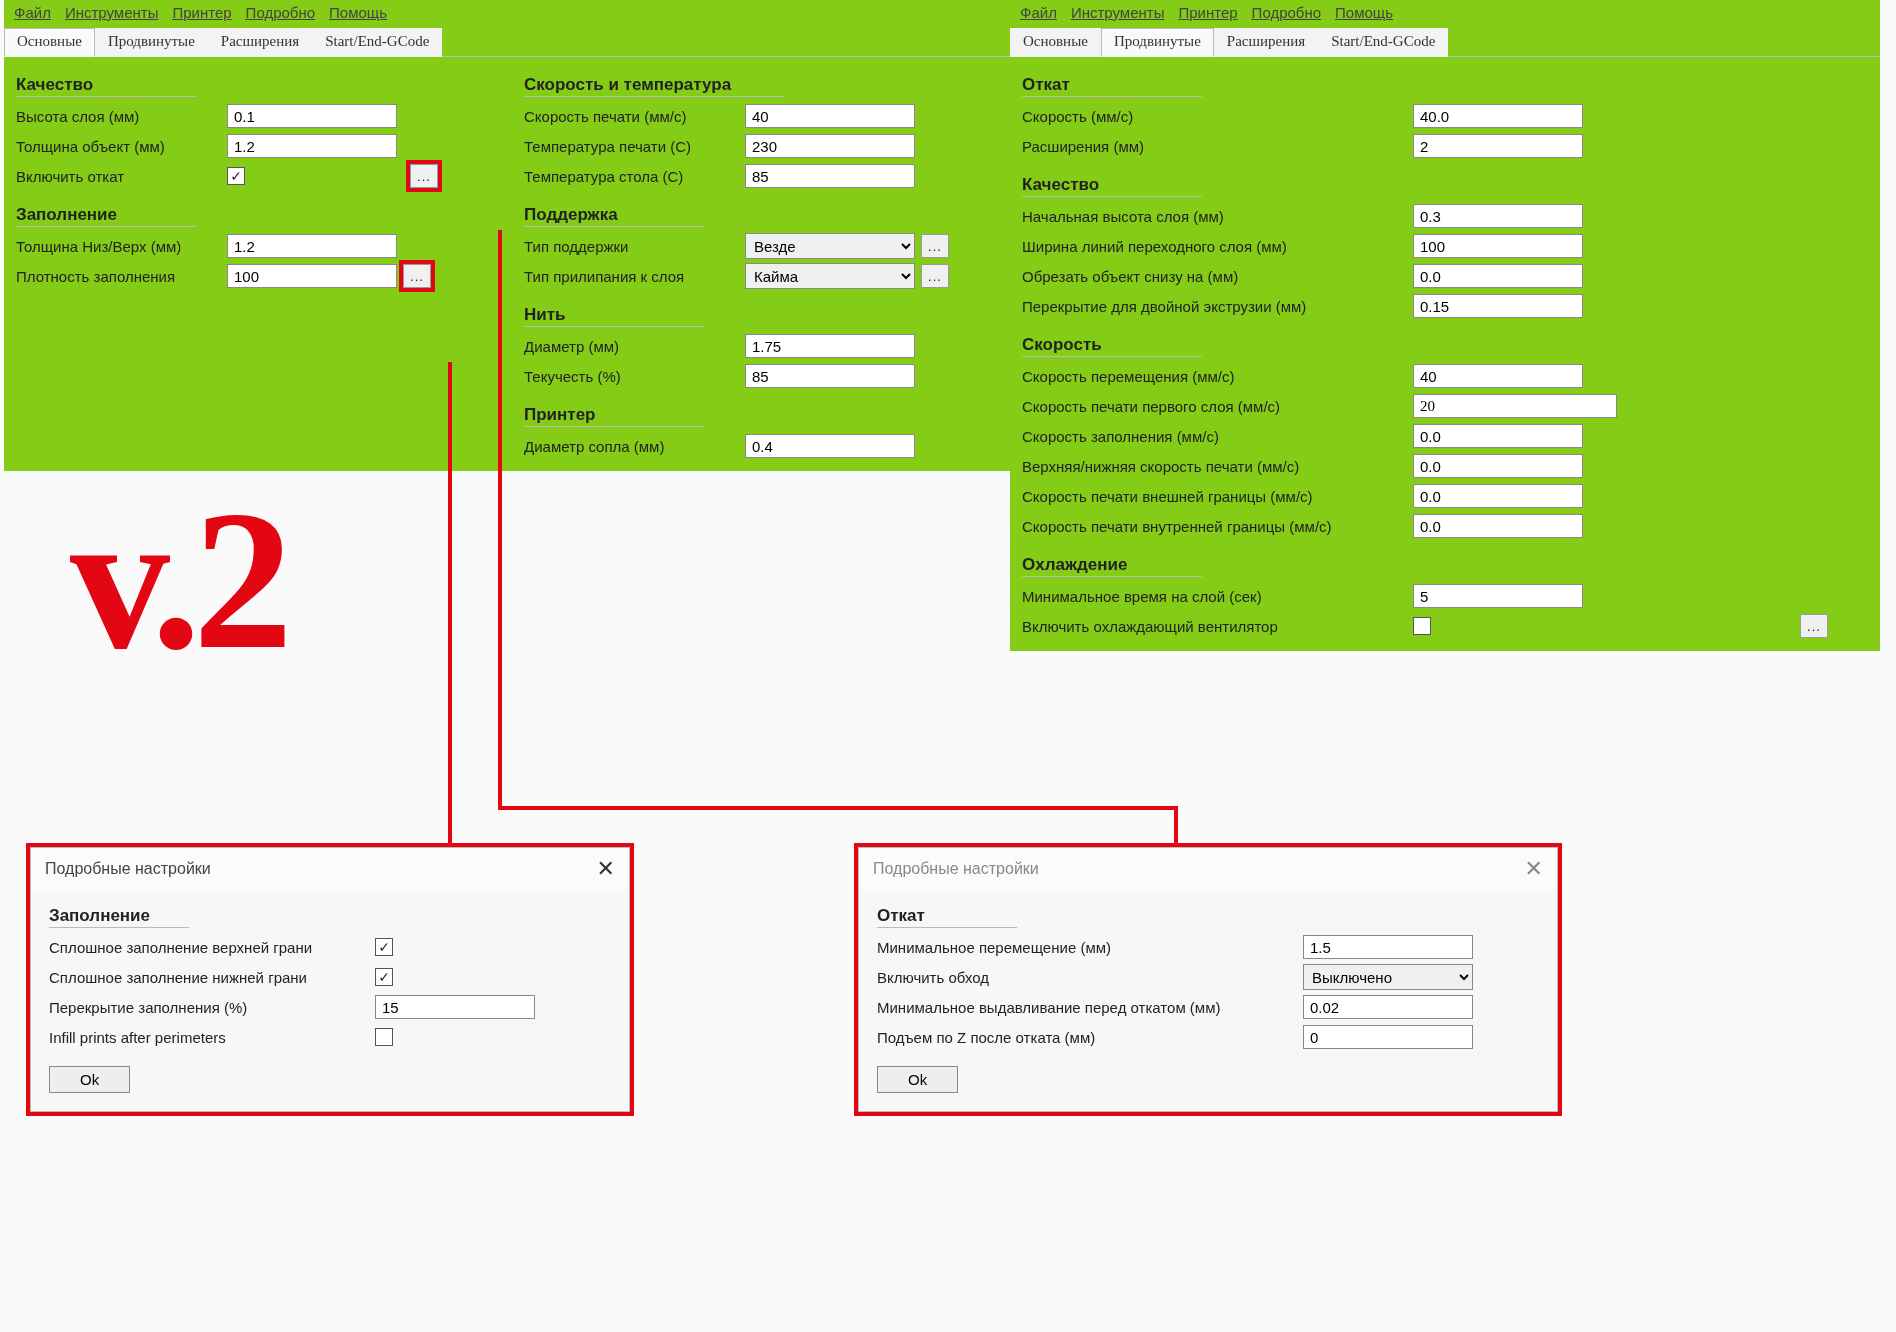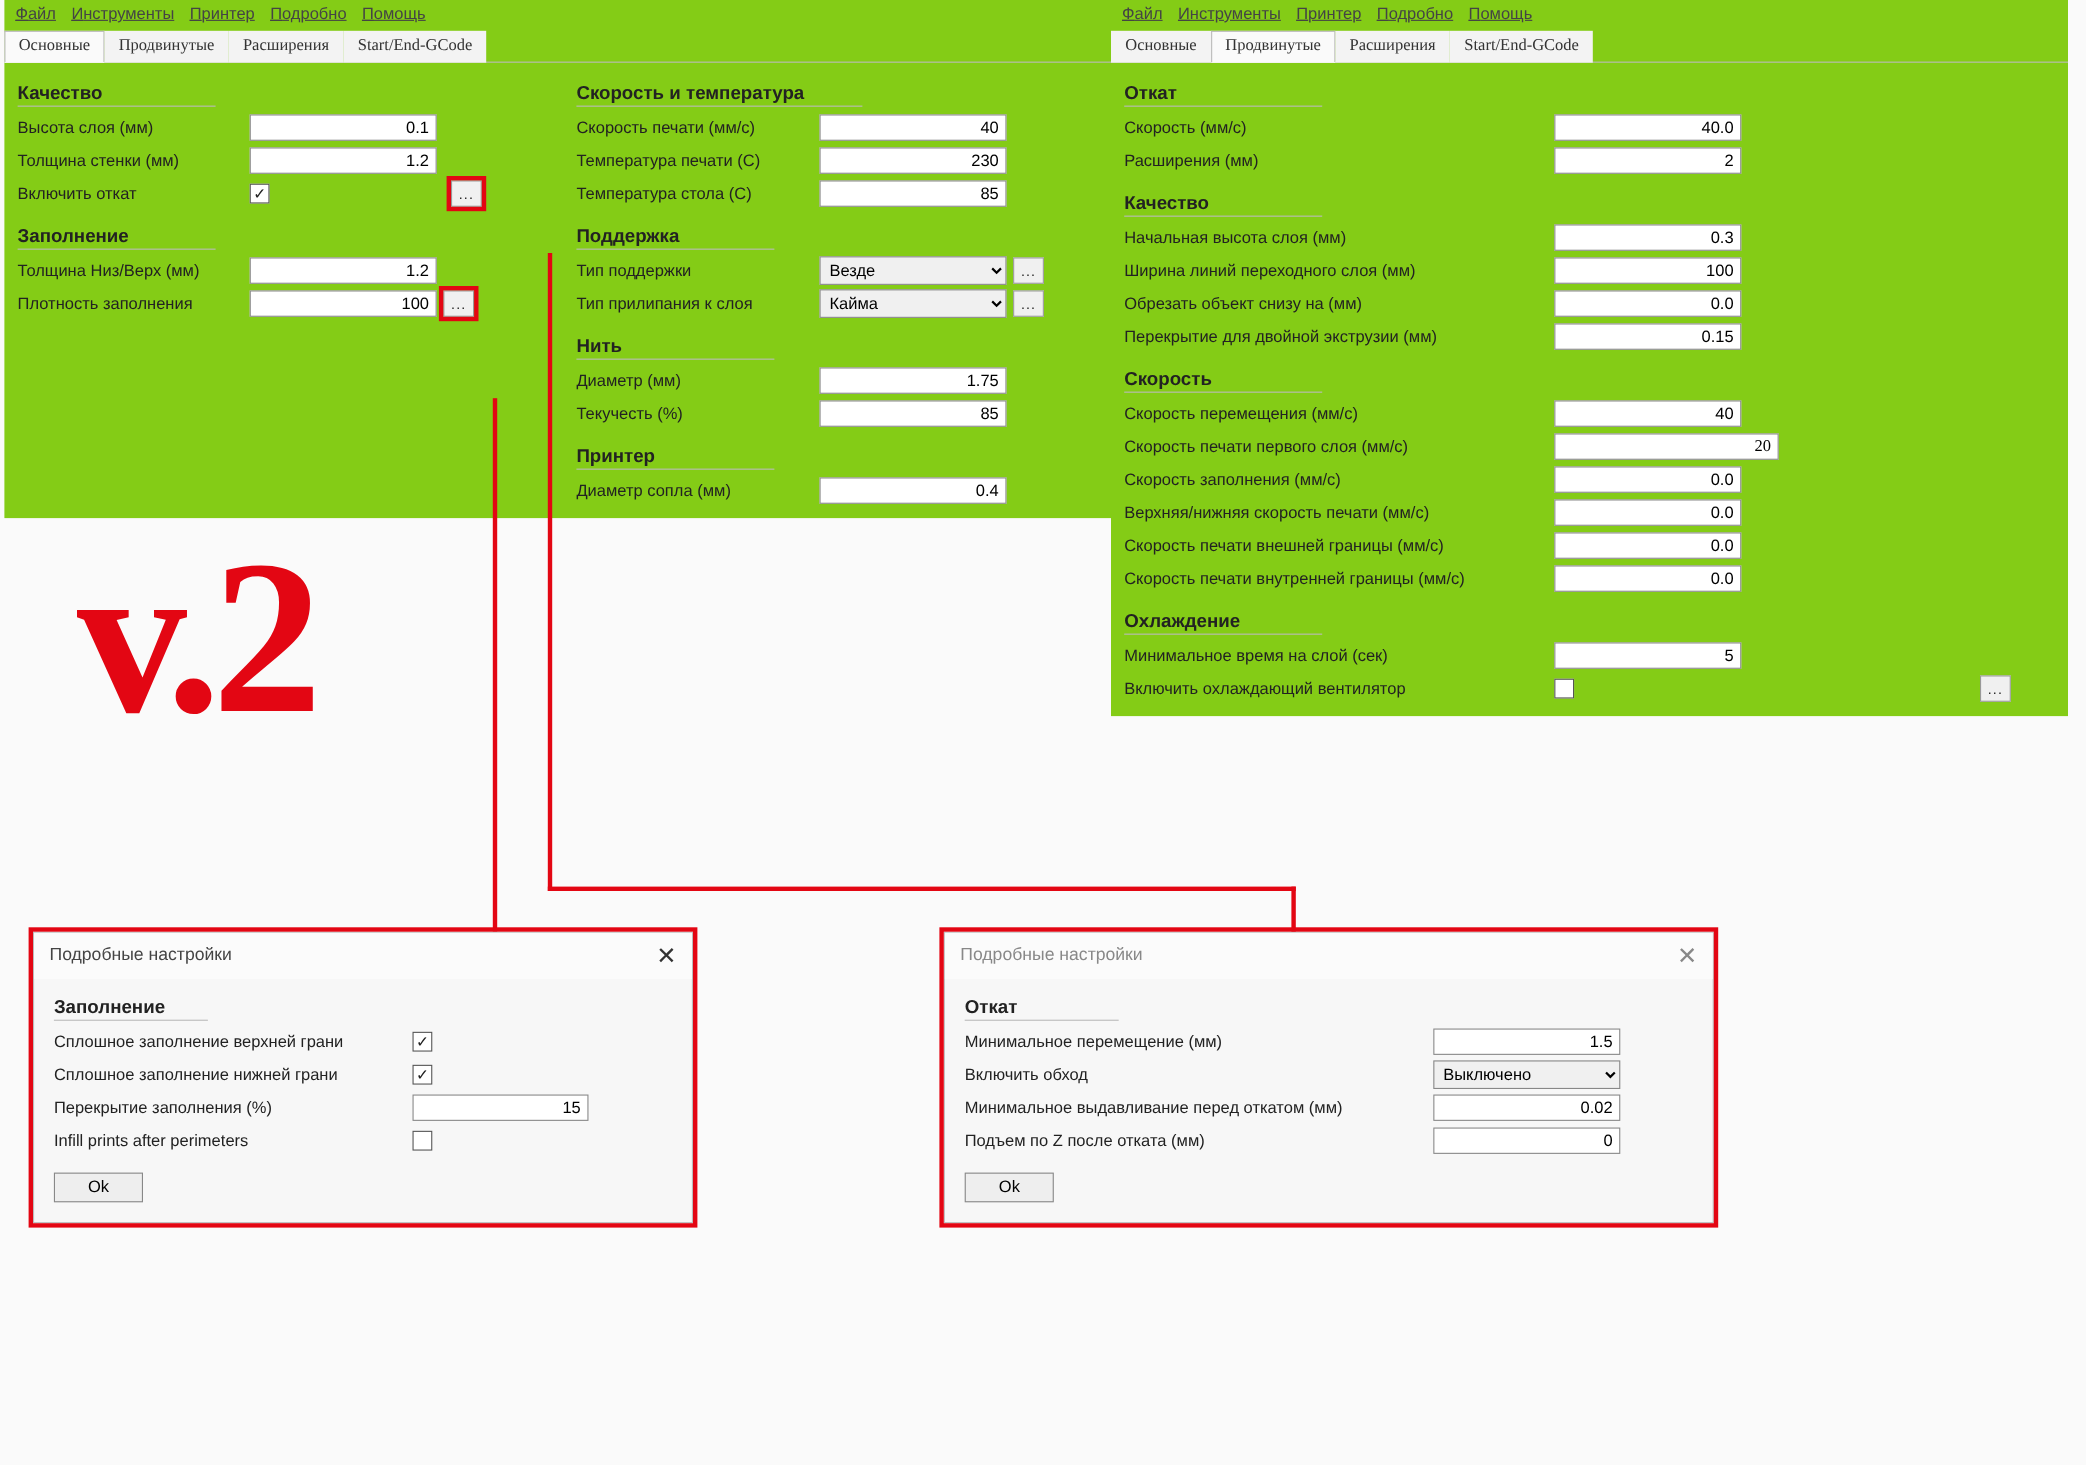--- a/index.html
+++ b/index.html
@@ -68,21 +68,20 @@
     gap: 6px;
   }
   .row .lbl { flex: 0 0 auto; }
   .row input[type=text] {
     border: 1px solid #888;
     height: 24px;
     padding: 2px 6px;
     font-size: 15px;
     font-family: inherit;
     background: #fff;
-    text-align: right;
   }
   .row select {
     border: 1px solid #888;
     height: 26px;
     padding: 2px 4px;
     font-size: 15px;
     font-family: inherit;
     background: #f0f0f0;
   }
   .chk {
@@ -170,21 +169,21 @@
 
   <div class="content cols">
 
     <div class="col" style="width:480px;">
       <div class="section-h">Качество</div>
       <div class="row">
         <span class="lbl" style="width:205px">Высота слоя (мм)</span>
         <input type="text" style="width: 170px;" value="0.1">
       </div>
       <div class="row">
-        <span class="lbl" style="width:205px">Толщина стенки (мм)</span>
+        <span class="lbl" style="width:205px">Толщина объект (мм)</span>
         <input type="text" style="width: 170px;" value="1.2">
       </div>
       <div class="row">
         <span class="lbl" style="width:205px">Включить откат</span>
         <span class="chk">✓</span>
         <span style="flex:1"></span>
         <span class="dots-btn red-box" style="margin-right:58px">...</span>
       </div>
 
       <div class="section-h" style="margin-top:14px">Заполнение</div>

